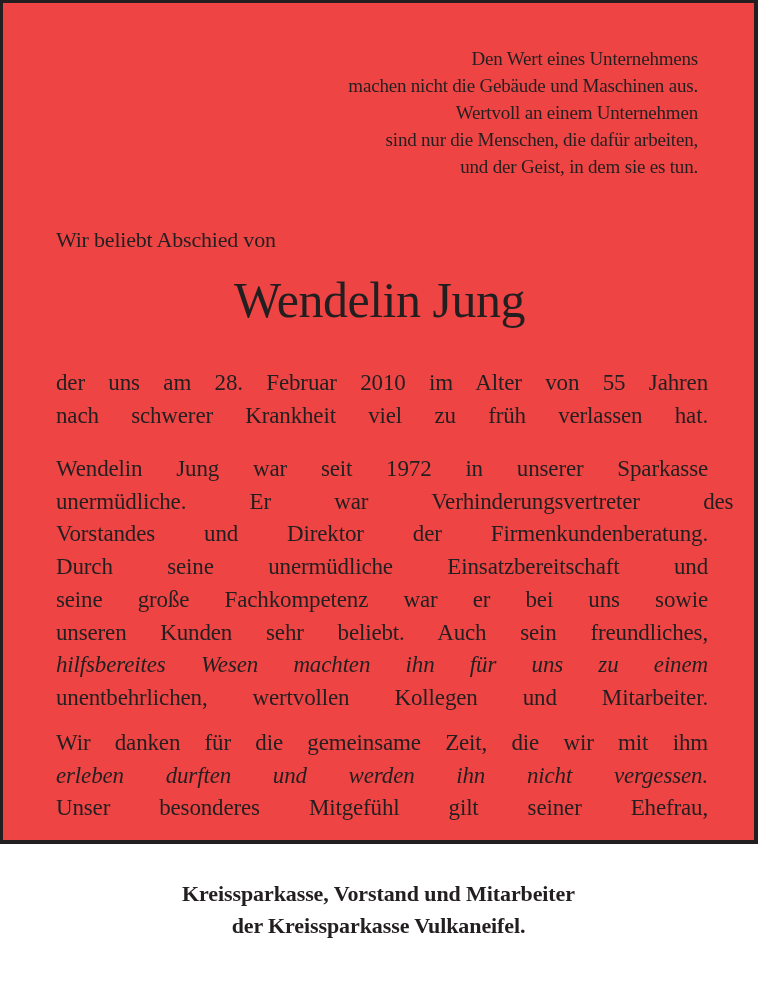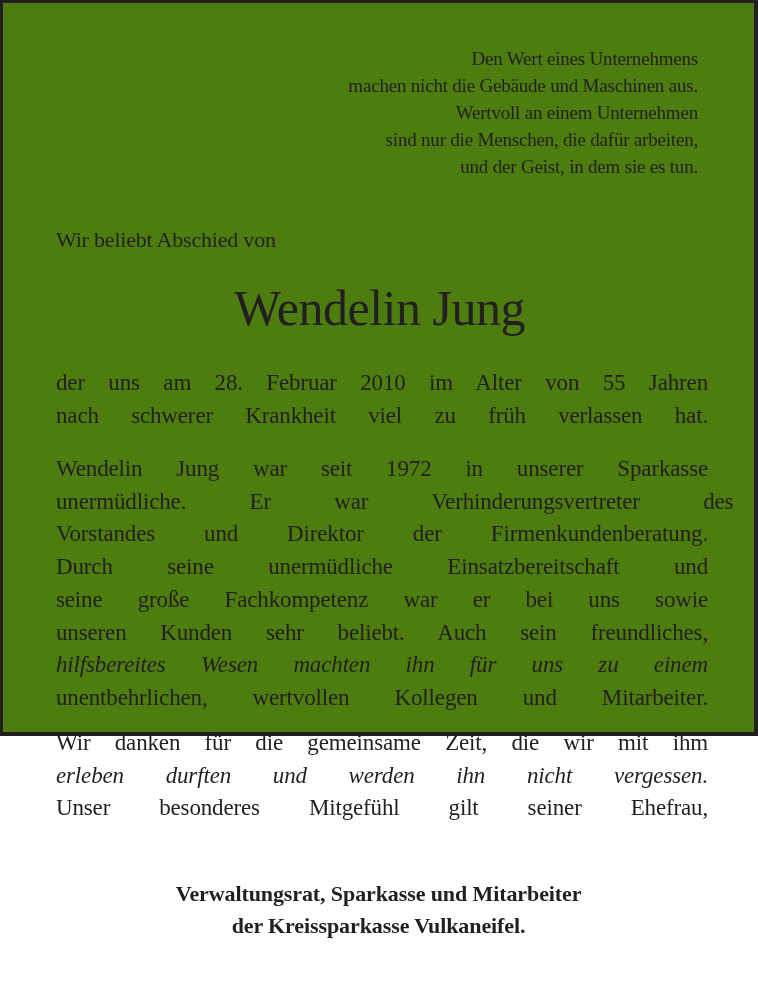--- a/index.html
+++ b/index.html
@@ -1,40 +1,40 @@
 <!DOCTYPE html>
 <html><head>
 <meta charset="utf-8">
 <style>
   html, body { margin: 0; padding: 0; background: #ffffff; }
   body { width: 758px; height: 1000px; overflow: hidden; }
   .frame {
     position: absolute; left: 0; top: 0;
-    width: 758px; height: 736px;
+    width: 758px; height: 844px;
     box-sizing: border-box;
     border: 3px solid #231f20;
     border-right-width: 4px;
     border-bottom-width: 4px;
-    background: #4d7c0f;
+    background: #ef4444;
     color: #231f20;
     font-family: "Liberation Serif", "DejaVu Serif", serif;
   }
   .quote {
     position: absolute; right: 56px; top: 42px;
     text-align: right;
     font-size: 19px; line-height: 27px;
     letter-spacing: -0.2px;
   }
   .quote div { white-space: nowrap; }
   .intro {
     position: absolute; left: 53px; top: 224px;
     font-size: 22px; letter-spacing: -0.2px;
   }
   .name {
-    position: absolute; left: 0; right: 0; top: 276px;
+    position: absolute; left: 0; right: 0; top: 268px;
     text-align: center;
     font-size: 50px; letter-spacing: -0.5px;
     padding-left: 2px;
   }
   .para {
     position: absolute; left: 53px; width: 652px;
     font-size: 23px; line-height: 32.7px;
     text-align: justify; text-align-last: justify;
     letter-spacing: -0.15px;
   }
@@ -83,17 +83,17 @@
     <span class="ln" style="display: block; word-spacing: 39.4805px;">unentbehrlichen, wertvollen Kollegen und Mitarbeiter.</span>
   </div>
 
   <div class="para p3">
     <span class="ln" style="display: block; word-spacing: 18.7517px;">Wir danken für die gemeinsame Zeit, die wir mit ihm</span>
     <span class="ln" style="display: block; word-spacing: 36.1432px; font-style: italic;">erleben durften und werden ihn nicht vergessen.</span>
     <span class="ln" style="display: block; word-spacing: 43.4125px;">Unser besonderes Mitgefühl gilt seiner Ehefrau,</span>
   </div>
 
   <div class="sig">
-    <div>Verwaltungsrat, Sparkasse und Mitarbeiter</div>
+    <div>Kreissparkasse, Vorstand und Mitarbeiter</div>
     <div>der Kreissparkasse Vulkaneifel.</div>
   </div>
 
 </div>
 
 </body></html>

